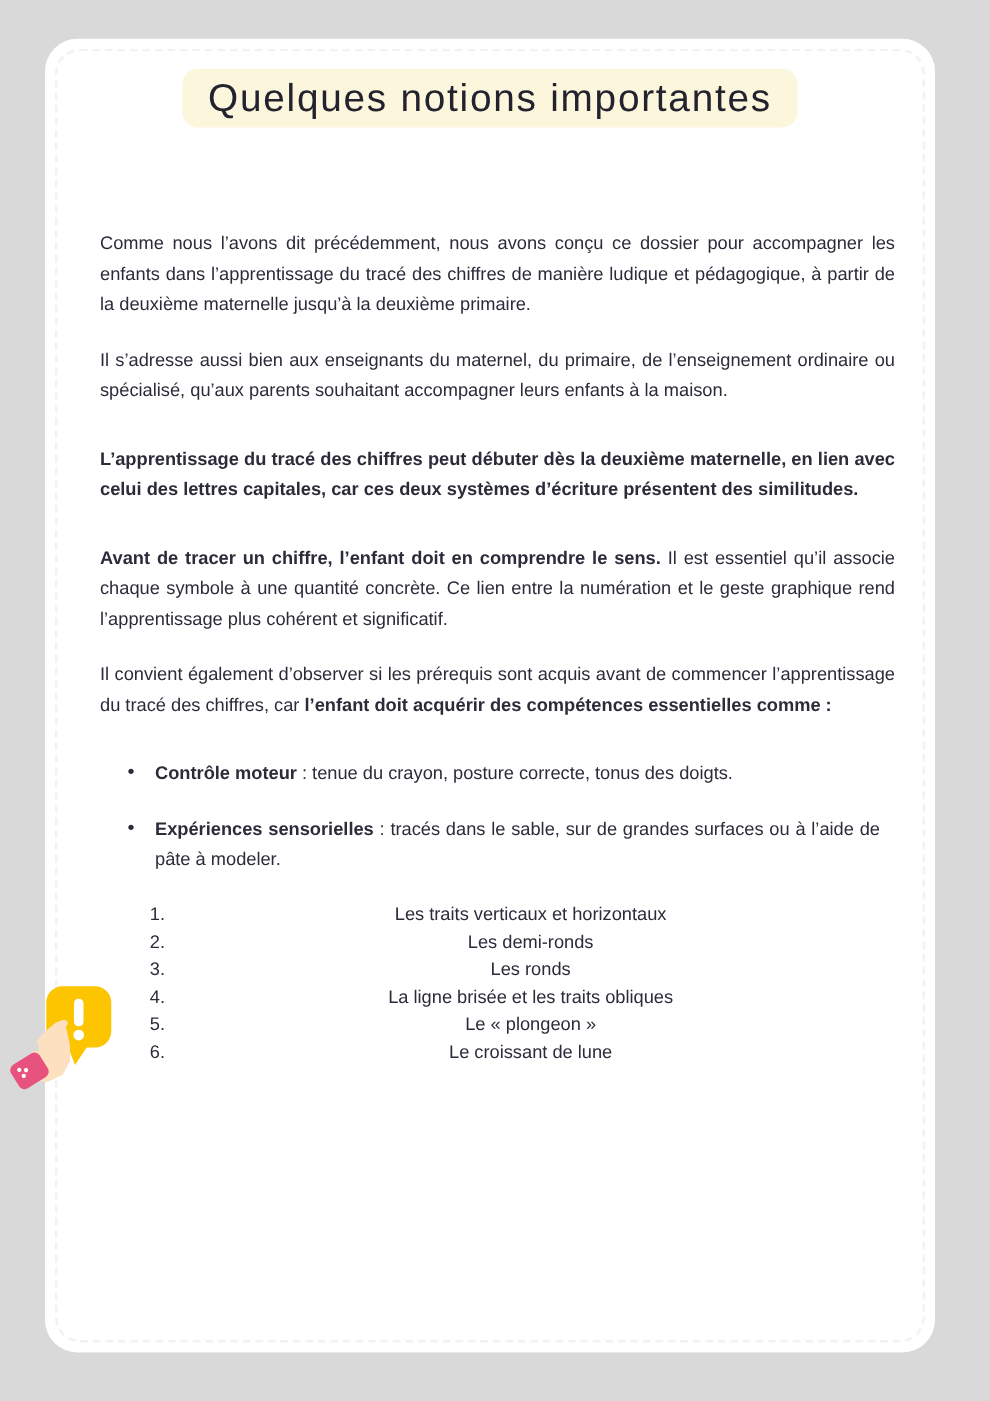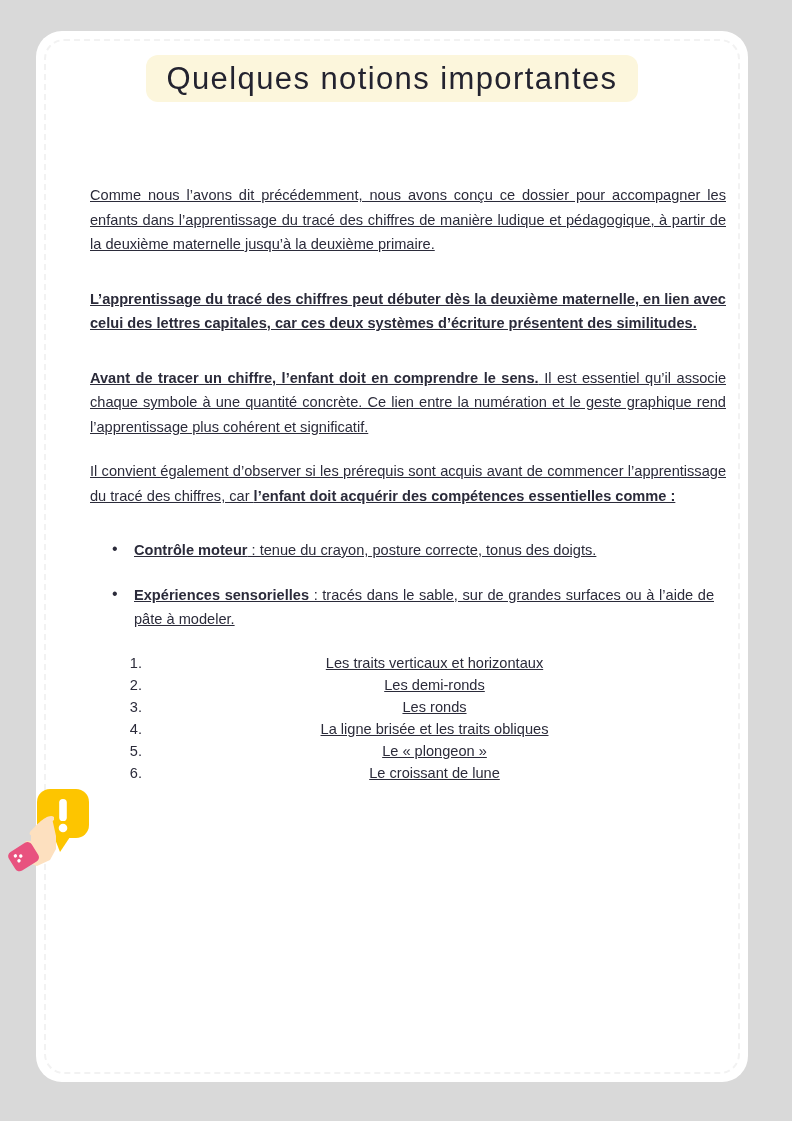--- a/index.html
+++ b/index.html
@@ -55,27 +55,26 @@
     letter-spacing: 1.4px;
     line-height: 47px;
     padding: 0 20px;
     border-radius: 12px;
     white-space: nowrap;
   }
 
   
   .content {
     position: absolute;
-    left: 54px;
+    left: 44px;
     top: 152px;
     width: 636px;
     color: #2b2b3a;
     font-size: 14.6px;
     line-height: 24.5px;
-    text-decoration: underline;
   }
 
   .para {
     text-align: justify;
     margin: 0 0 20px 0;
     color: #2b2b3a;
   }
   .para.tight { margin-bottom: 30px; }
   .para.bold-block {
     font-weight: bold;
@@ -148,20 +147,21 @@
   <div class="page-inner-border"></div>
 
   <div class="title-wrap">
     <span class="doc-title">Quelques notions importantes</span>
   </div>
 
   <div class="content">
 
     <p class="para">Comme nous l’avons dit précédemment, nous avons conçu ce dossier pour accompagner les enfants dans l’apprentissage du tracé des chiffres de manière ludique et pédagogique, à partir de la deuxième maternelle jusqu’à la deuxième primaire.</p>
 
+    <p class="para">Il s’adresse aussi bien aux enseignants du maternel, du primaire, de l’enseignement ordinaire ou spécialisé, qu’aux parents souhaitant accompagner leurs enfants à la maison.</p>
 
     <p class="para bold-block">L’apprentissage du tracé des chiffres peut débuter dès la deuxième maternelle, en lien avec celui des lettres capitales, car ces deux systèmes d’écriture présentent des similitudes.</p>
 
     <p class="para spaced-top"><b>Avant de tracer un chiffre, l’enfant doit en comprendre le sens.</b><span> Il est essentiel qu’il associe chaque symbole à une quantité concrète. Ce lien entre la numération et le geste graphique rend l’apprentissage plus cohérent et significatif.</span></p>
 
     <p class="para tight"><span>Il convient également d’observer si les prérequis sont acquis avant de commencer l’apprentissage du tracé des chiffres, car </span><b>l’enfant doit acquérir des compétences essentielles comme :</b></p>
 
     <ul class="bullets">
       <li><b>Contrôle moteur</b><span> : tenue du crayon, posture correcte, tonus des doigts.</span></li>
       <li><b>Expériences sensorielles</b><span> : tracés dans le sable, sur de grandes surfaces ou à l’aide de pâte à modeler.</span></li>

